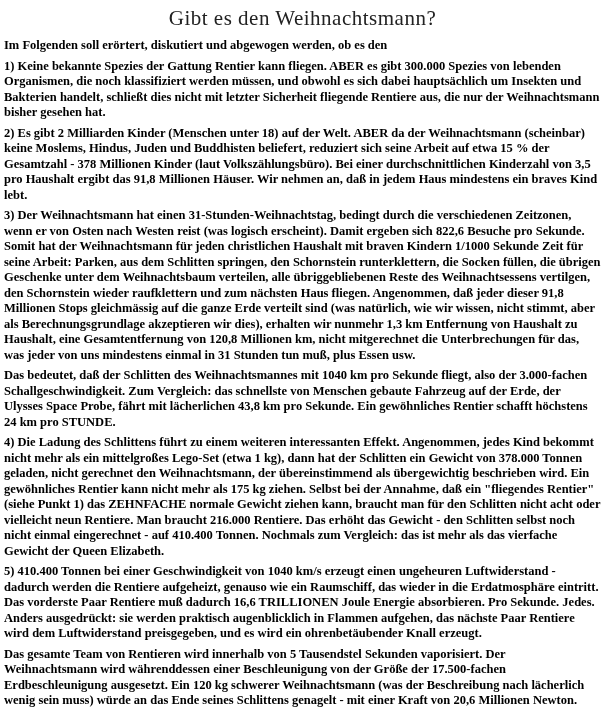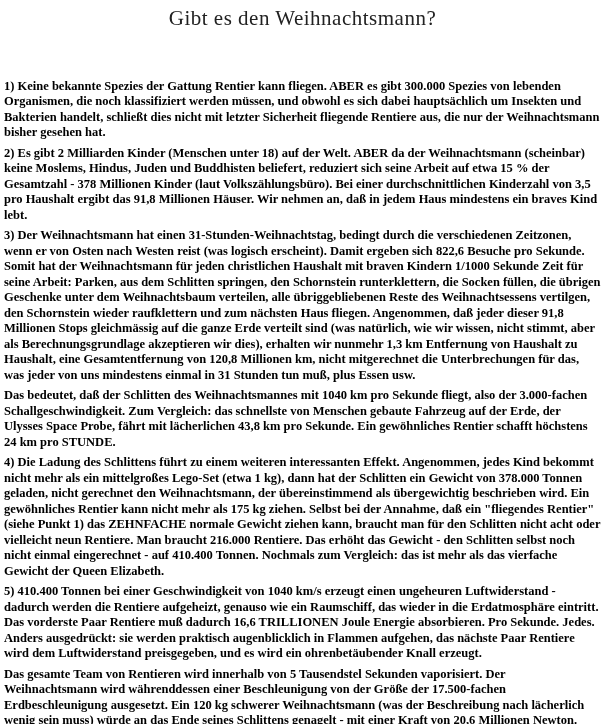--- a/index.html
+++ b/index.html
@@ -20,35 +20,35 @@
     color: #000000;
   }
   .title {
     font-family: "Liberation Serif", serif;
     font-weight: 400;
     font-size: 21px;
     line-height: 24px;
     letter-spacing: 0.5px;
     text-align: center;
     color: #222222;
-    margin: 6px 0 28px 0;
+    margin: 6px 0 8px 0;
   }
   .para {
     margin: 0 0 5px 0;
     text-align: left;
   }
 </style>
 </head>
 <body>
 
 <div class="page">
 
   <h1 class="title">Gibt es den Weihnachtsmann?</h1>
 
-  <p class="para"><br></p>
+  <p class="para"><span>Im Folgenden soll erörtert, diskutiert und abgewogen werden, ob es den</span><br></p>
 
   <p class="para">1) Keine bekannte Spezies der Gattung Rentier kann fliegen. ABER es gibt 300.000 Spezies von lebenden Organismen, die noch klassifiziert werden müssen, und obwohl es sich dabei hauptsächlich um Insekten und Bakterien handelt, schließt dies nicht mit letzter Sicherheit fliegende Rentiere aus, die nur der Weihnachtsmann bisher gesehen hat.</p>
 
   <p class="para">2) Es gibt 2 Milliarden Kinder (Menschen unter 18) auf der Welt. ABER da der Weihnachtsmann (scheinbar) keine Moslems, Hindus, Juden und Buddhisten beliefert, reduziert sich seine Arbeit auf etwa 15 % der Gesamtzahl - 378 Millionen Kinder (laut Volkszählungsbüro). Bei einer durchschnittlichen Kinderzahl von 3,5 pro Haushalt ergibt das 91,8 Millionen Häuser. Wir nehmen an, daß in jedem Haus mindestens ein braves Kind lebt.</p>
 
   <p class="para">3) Der Weihnachtsmann hat einen 31-Stunden-Weihnachtstag, bedingt durch die verschiedenen Zeitzonen, wenn er von Osten nach Westen reist (was logisch erscheint). Damit ergeben sich 822,6 Besuche pro Sekunde. Somit hat der Weihnachtsmann für jeden christlichen Haushalt mit braven Kindern 1/1000 Sekunde Zeit für seine Arbeit: Parken, aus dem Schlitten springen, den Schornstein runterklettern, die Socken füllen, die übrigen Geschenke unter dem Weihnachtsbaum verteilen, alle übriggebliebenen Reste des Weihnachtsessens vertilgen, den Schornstein wieder raufklettern und zum nächsten Haus fliegen. Angenommen, daß jeder dieser 91,8 Millionen Stops gleichmässig auf die ganze Erde verteilt sind (was natürlich, wie wir wissen, nicht stimmt, aber als Berechnungsgrundlage akzeptieren wir dies), erhalten wir nunmehr 1,3 km Entfernung von Haushalt zu Haushalt, eine Gesamtentfernung von 120,8 Millionen km, nicht mitgerechnet die Unterbrechungen für das, was jeder von uns mindestens einmal in 31 Stunden tun muß, plus Essen usw.</p>
 
   <p class="para">Das bedeutet, daß der Schlitten des Weihnachtsmannes mit 1040 km pro Sekunde fliegt, also der 3.000-fachen Schallgeschwindigkeit. Zum Vergleich: das schnellste von Menschen gebaute Fahrzeug auf der Erde, der Ulysses Space Probe, fährt mit lächerlichen 43,8 km pro Sekunde. Ein gewöhnliches Rentier schafft höchstens 24 km pro STUNDE.</p>
 
   <p class="para">4) Die Ladung des Schlittens führt zu einem weiteren interessanten Effekt. Angenommen, jedes Kind bekommt nicht mehr als ein mittelgroßes Lego-Set (etwa 1 kg), dann hat der Schlitten ein Gewicht von 378.000 Tonnen geladen, nicht gerechnet den Weihnachtsmann, der übereinstimmend als übergewichtig beschrieben wird. Ein gewöhnliches Rentier kann nicht mehr als 175 kg ziehen. Selbst bei der Annahme, daß ein "fliegendes Rentier" (siehe Punkt 1) das ZEHNFACHE normale Gewicht ziehen kann, braucht man für den Schlitten nicht acht oder vielleicht neun Rentiere. Man braucht 216.000 Rentiere. Das erhöht das Gewicht - den Schlitten selbst noch nicht einmal eingerechnet - auf 410.400 Tonnen. Nochmals zum Vergleich: das ist mehr als das vierfache Gewicht der Queen Elizabeth.</p>

